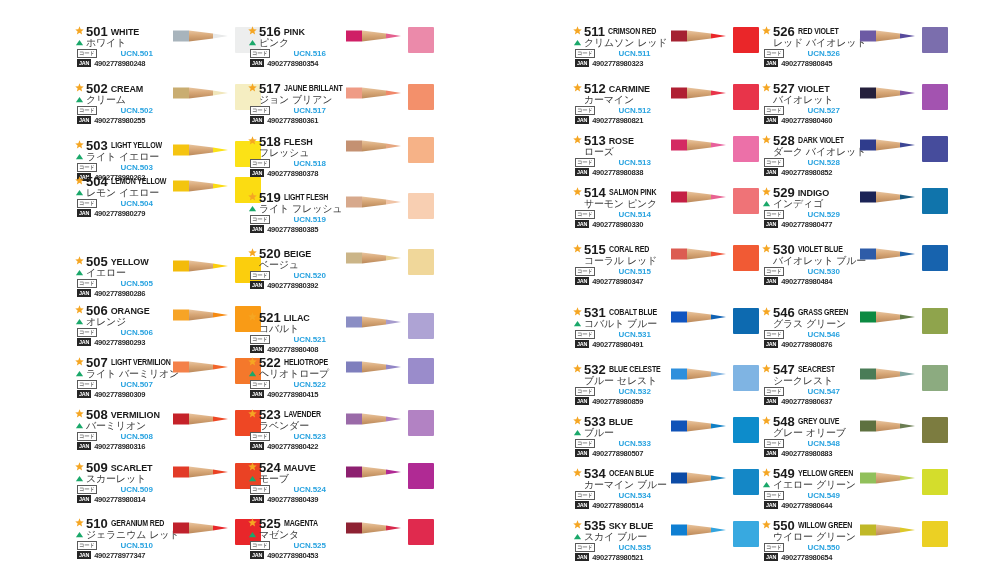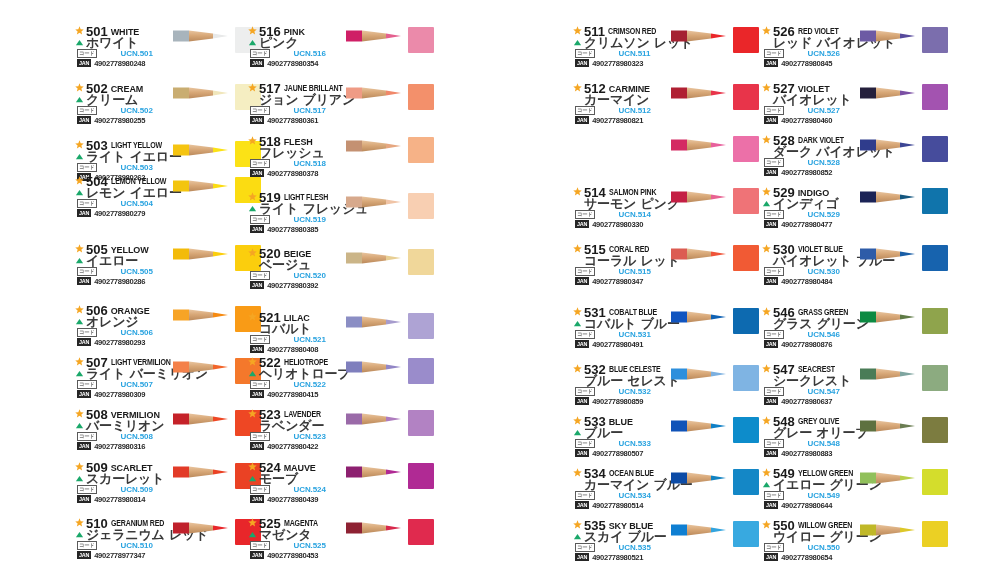--- a/index.html
+++ b/index.html
@@ -92,25 +92,24 @@
     height: 9px;
     flex: 0 0 9px;
     margin-right: 2px;
   }
   .tri-icon svg { display: block; }
   .tri-spacer {
     width: 11px;
     flex: 0 0 11px;
   }
   .name-jp {
-    font-size: 13px;
+    font-size: 10px;
     color: #3a3a3a;
     font-family: "DejaVu Sans", sans-serif;
     letter-spacing: -0.2px;
-    font-weight: bold;
   }
 
   .row-code {
     display: flex;
     align-items: center;
     height: 11px;
     white-space: nowrap;
     margin-left: 2px;
     gap: 21px;
   }
@@ -369,21 +368,21 @@
             </defs>
             <rect x="0" y="2.5" width="16" height="11" fill="#f3c50f"></rect>
             <polygon points="16,2.5 16,13.5 40,10.5 40,5.5" fill="url(#pg0_3)"></polygon>
             <polygon points="40,5.5 40,10.5 55,8" fill="#fbdc12"></polygon>
           </svg>
         </div>
         <div class="swatch">
           <div class="swatch-inner" style="background:#fbdc12"></div>
         </div>
       </div>
-      <div class="entry" style="top: 244px;">
+      <div class="entry" style="top: 256px;">
         <div class="info">
           <div class="row-title">
             <span class="star-icon">
               <svg viewBox="0 0 10 10" width="9" height="9">
                 <polygon fill="#f5a623" points="5,0.4 6.3,3.6 9.7,3.8 7.1,6 7.9,9.4 5,7.5 2.1,9.4 2.9,6 0.3,3.8 3.7,3.6"></polygon>
               </svg>
             </span>
             <span class="name-num">505</span>
             <span class="name-en">YELLOW</span>
           </div>
@@ -1178,20 +1177,43 @@
             <rect x="0" y="2.5" width="16" height="11" fill="#b02033"></rect>
             <polygon points="16,2.5 16,13.5 40,10.5 40,5.5" fill="url(#pg2_1)"></polygon>
             <polygon points="40,5.5 40,10.5 55,8" fill="#e8344a"></polygon>
           </svg>
         </div>
         <div class="swatch">
           <div class="swatch-inner" style="background:#e8344a"></div>
         </div>
       </div>
       <div class="entry" style="top: 135px;">
+        <div class="info">
+          <div class="row-title">
+            <span class="star-icon">
+              <svg viewBox="0 0 10 10" width="9" height="9">
+                <polygon fill="#f5a623" points="5,0.4 6.3,3.6 9.7,3.8 7.1,6 7.9,9.4 5,7.5 2.1,9.4 2.9,6 0.3,3.8 3.7,3.6"></polygon>
+              </svg>
+            </span>
+            <span class="name-num">513</span>
+            <span class="name-en">ROSE</span>
+          </div>
+          <div class="row-jp">
+            <span class="tri-spacer"></span>
+            <span class="name-jp">ローズ</span>
+          </div>
+          <div class="row-code">
+            <span class="badge-code">コード</span>
+            <span class="code-val">UCN.513</span>
+          </div>
+          <div class="row-jan">
+            <span class="badge-jan">JAN</span>
+            <span class="jan-val">4902778980838</span>
+          </div>
+        </div>
         <div class="pencil">
           <svg viewBox="0 0 60 16" width="60" height="16">
             <defs>
               <linearGradient id="pg2_2" x1="0" y1="0" x2="0" y2="1">
                 <stop offset="0%" stop-color="#e8c49e"></stop>
                 <stop offset="45%" stop-color="#d8a878"></stop>
                 <stop offset="100%" stop-color="#bb8a5c"></stop>
               </linearGradient>
             </defs>
             <rect x="0" y="2.5" width="16" height="11" fill="#d42a63"></rect>

